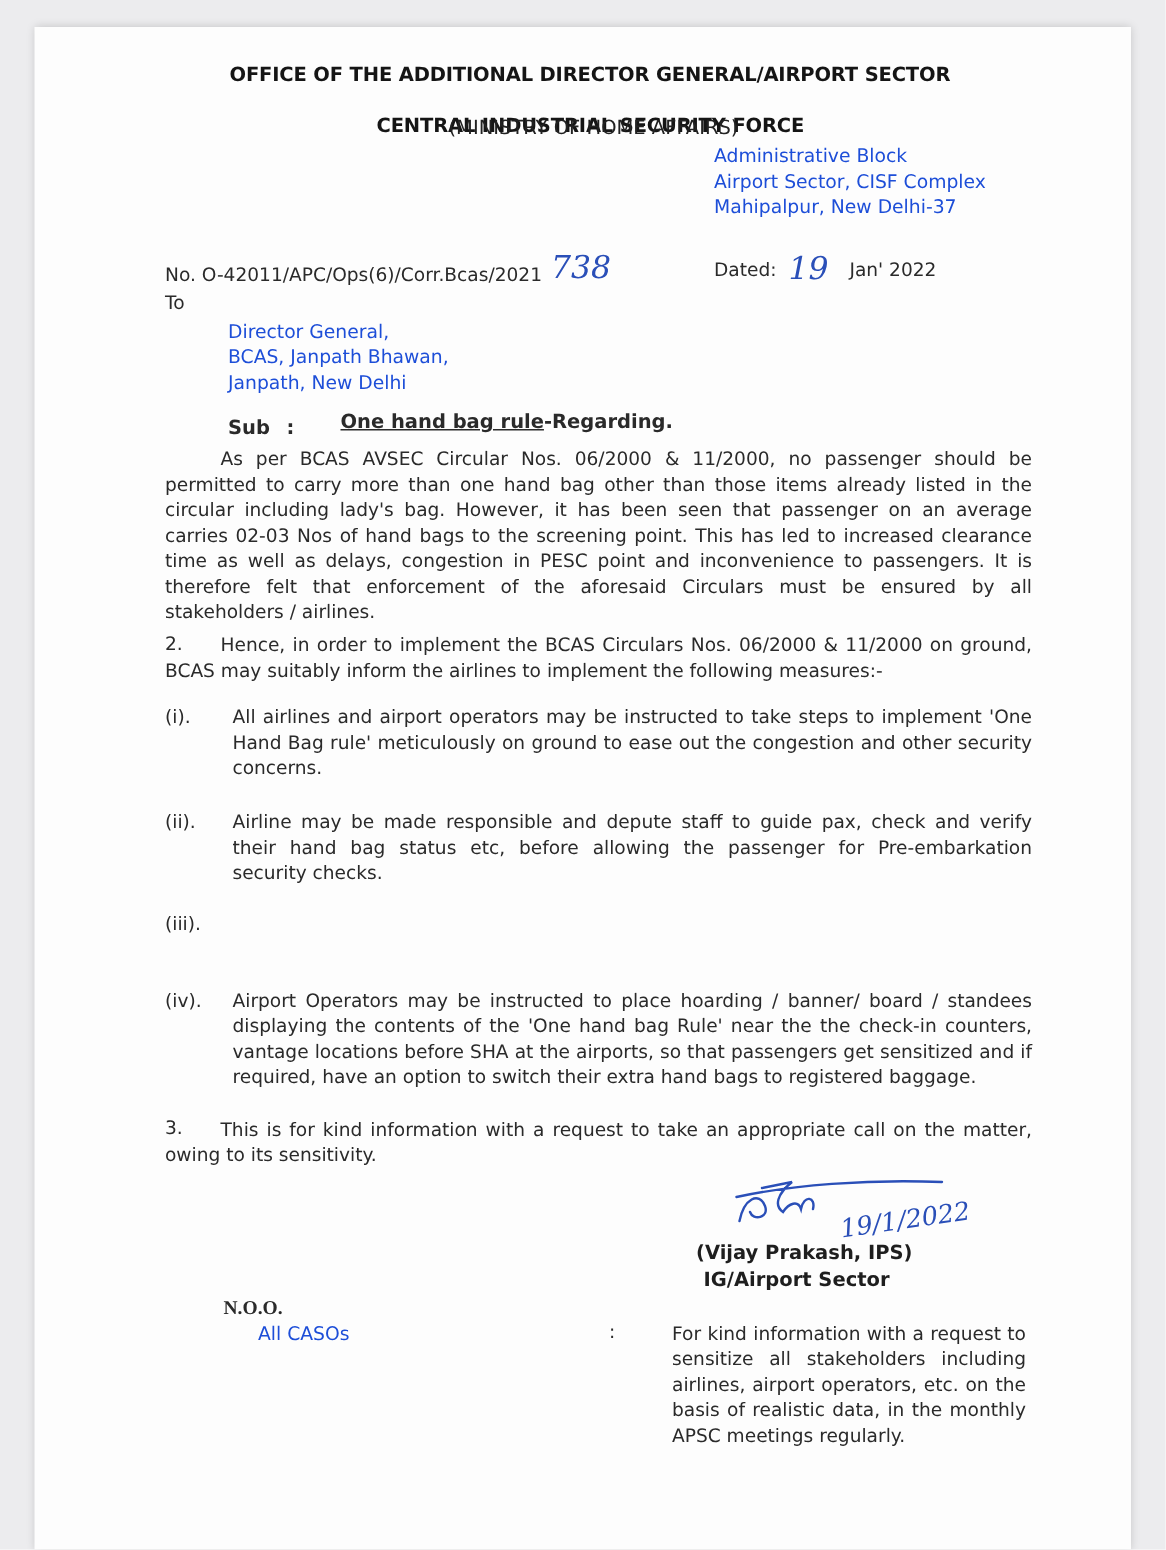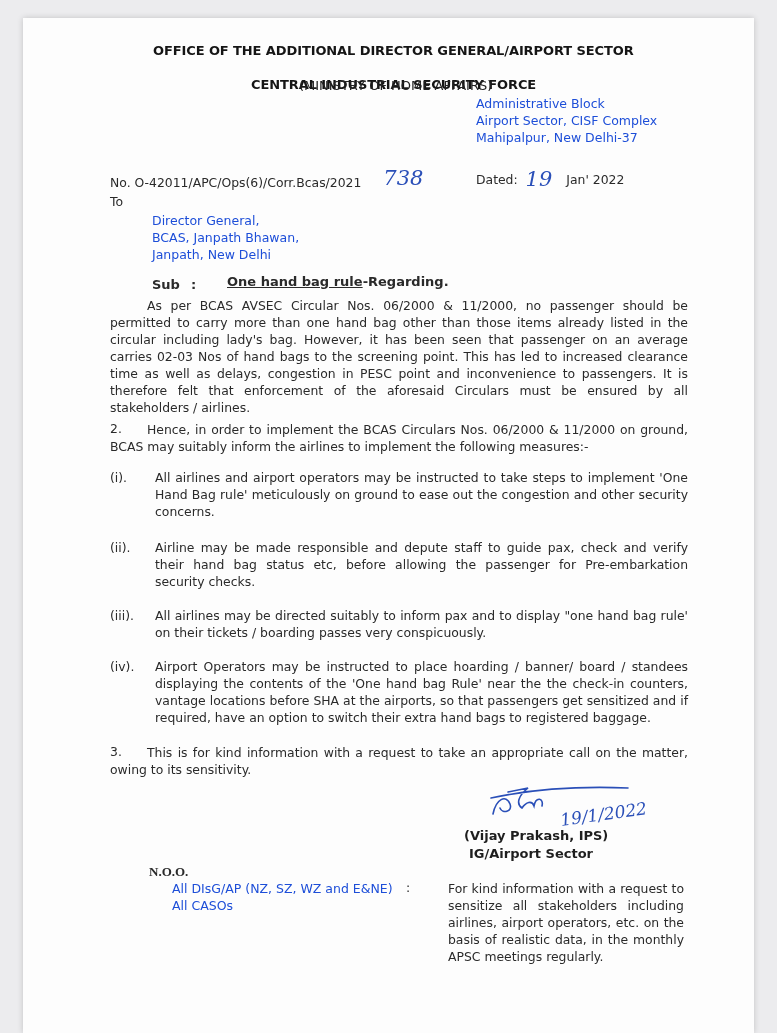--- a/index.html
+++ b/index.html
@@ -44,21 +44,21 @@
 <div class="abs hdr3" style="left:299px; top:78px;">(MINISTRY OF HOME AFFAIRS)</div>
 
 <div class="abs addr" style="left:476px; top:95px;">
   <div>Administrative Block</div>
   <div>Airport Sector, CISF Complex</div>
   <div>Mahipalpur, New Delhi-37</div>
 </div>
 
 <div class="abs txt" style="left:110px; top:168px;">
   <span>No. O-42011/APC/Ops(6)/Corr.Bcas/2021</span>
-  <span class="hand" style="font-size:21px; margin-left:18px; position:relative; top:-2px;">738</span>
+  <span class="hand" style="font-size:21px; margin-left:2px; position:relative; top:-2px;">738</span>
 </div>
 <div class="abs txt" style="left:476px; top:165px;">
   <span>Dated:</span>
   <span class="hand" style="font-size:21px; margin:0 10px 0 4px; position:relative; top:2px;">19</span>
   <span>Jan' 2022</span>
 </div>
 
 <div class="abs txt" style="left:110px; top:194px;">To</div>
 <div class="abs addr" style="left:152px; top:212px;">
   <div>Director General,</div>
@@ -82,36 +82,34 @@
 <div class="list-item" style="left:110px; top:469px; width:578px; height:52px;">
   <span class="list-num">(i).</span>
   <div class="list-text" style="width:533px;">All airlines and airport operators may be instructed to take steps to implement 'One Hand Bag rule' meticulously on ground to ease out the congestion and other security concerns.</div>
 </div>
 <div class="list-item" style="left:110px; top:539px; width:578px; height:52px;">
   <span class="list-num">(ii).</span>
   <div class="list-text" style="width:533px;">Airline may be made responsible and depute staff to guide pax, check and verify their hand bag status etc, before allowing the passenger for Pre-embarkation security checks.</div>
 </div>
 <div class="list-item" style="left:110px; top:607px; width:578px; height:36px;">
   <span class="list-num">(iii).</span>
-  <div class="list-text" style="width:533px;">All airlines may be directed suitably to inform pax and to display "one hand bag rule' on their tickets / boarding passes very conspicuously.</div>
 </div>
 <div class="list-item" style="left:110px; top:658px; width:578px; height:70px;">
   <span class="list-num">(iv).</span>
   <div class="list-text" style="width:533px;">Airport Operators may be instructed to place hoarding / banner/ board / standees displaying the contents of the 'One hand bag Rule' near the the check-in counters, vantage locations before SHA at the airports, so that passengers get sensitized and if required, have an option to switch their extra hand bags to registered baggage.</div>
 </div>
 
 <div class="abs txt" style="left:110px; top:744px;">3.</div>
 <div class="para indent" style="left:110px; top:744px; width:578px;">This is for kind information with a request to take an appropriate call on the matter, owing to its sensitivity.</div>
 
 <svg class="abs" style="left:488px; top:784px;" width="200" height="40" viewBox="0 0 200 40">
   <path d="M5 30 C 8 15, 18 10, 22 20 C 25 28, 14 30, 12 24 M20 8 L40 4 C 30 12, 28 20, 34 24 C 38 18, 44 16, 46 22 C 48 12, 56 14, 54 22 M3 14 C 40 6, 90 2, 140 4" fill="none" stroke="#2a4fb8" stroke-width="1.6" stroke-linecap="round"></path>
 </svg>
 <div class="abs hand" style="left:560px; top:804px; font-size:17px; transform:rotate(-8deg);">19/1/2022</div>
 <div class="abs sig-name" style="left:464px; top:828px;">(Vijay Prakash, IPS)</div>
 <div class="abs sig-name" style="left:469px; top:846px;">IG/Airport Sector</div>
 
 <div class="abs" style="left:149px; top:864px; font-weight:bold; font-size:13px;font-family:Liberation Serif, serif;">N.O.O.</div>
 <div class="abs addr" style="left:172px; top:880px;">
-  <div>All DIsG/AP (NZ, SZ, WZ and E&amp;NE)</div>
   <div>All CASOs</div>
 </div>
 <div class="abs txt" style="left:406px; top:880px;">:</div>
 <div class="para" style="left:448px; top:880px; width:236px;">For kind information with a request to sensitize all stakeholders including airlines, airport operators, etc. on the basis of realistic data, in the monthly APSC meetings regularly.</div>
 
 </body></html>

